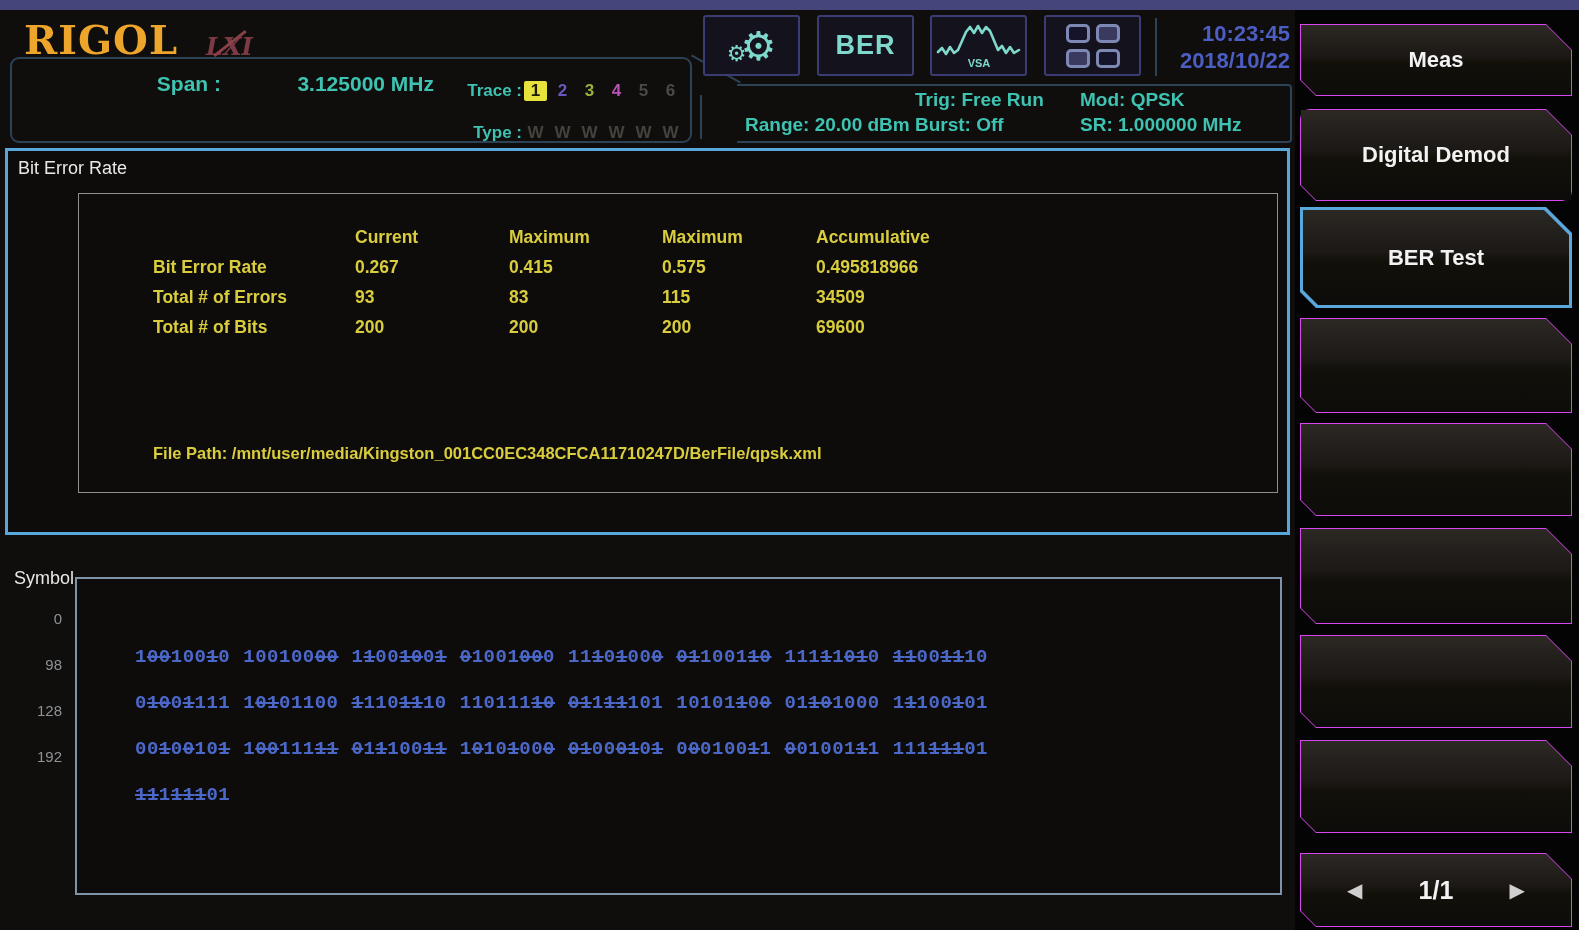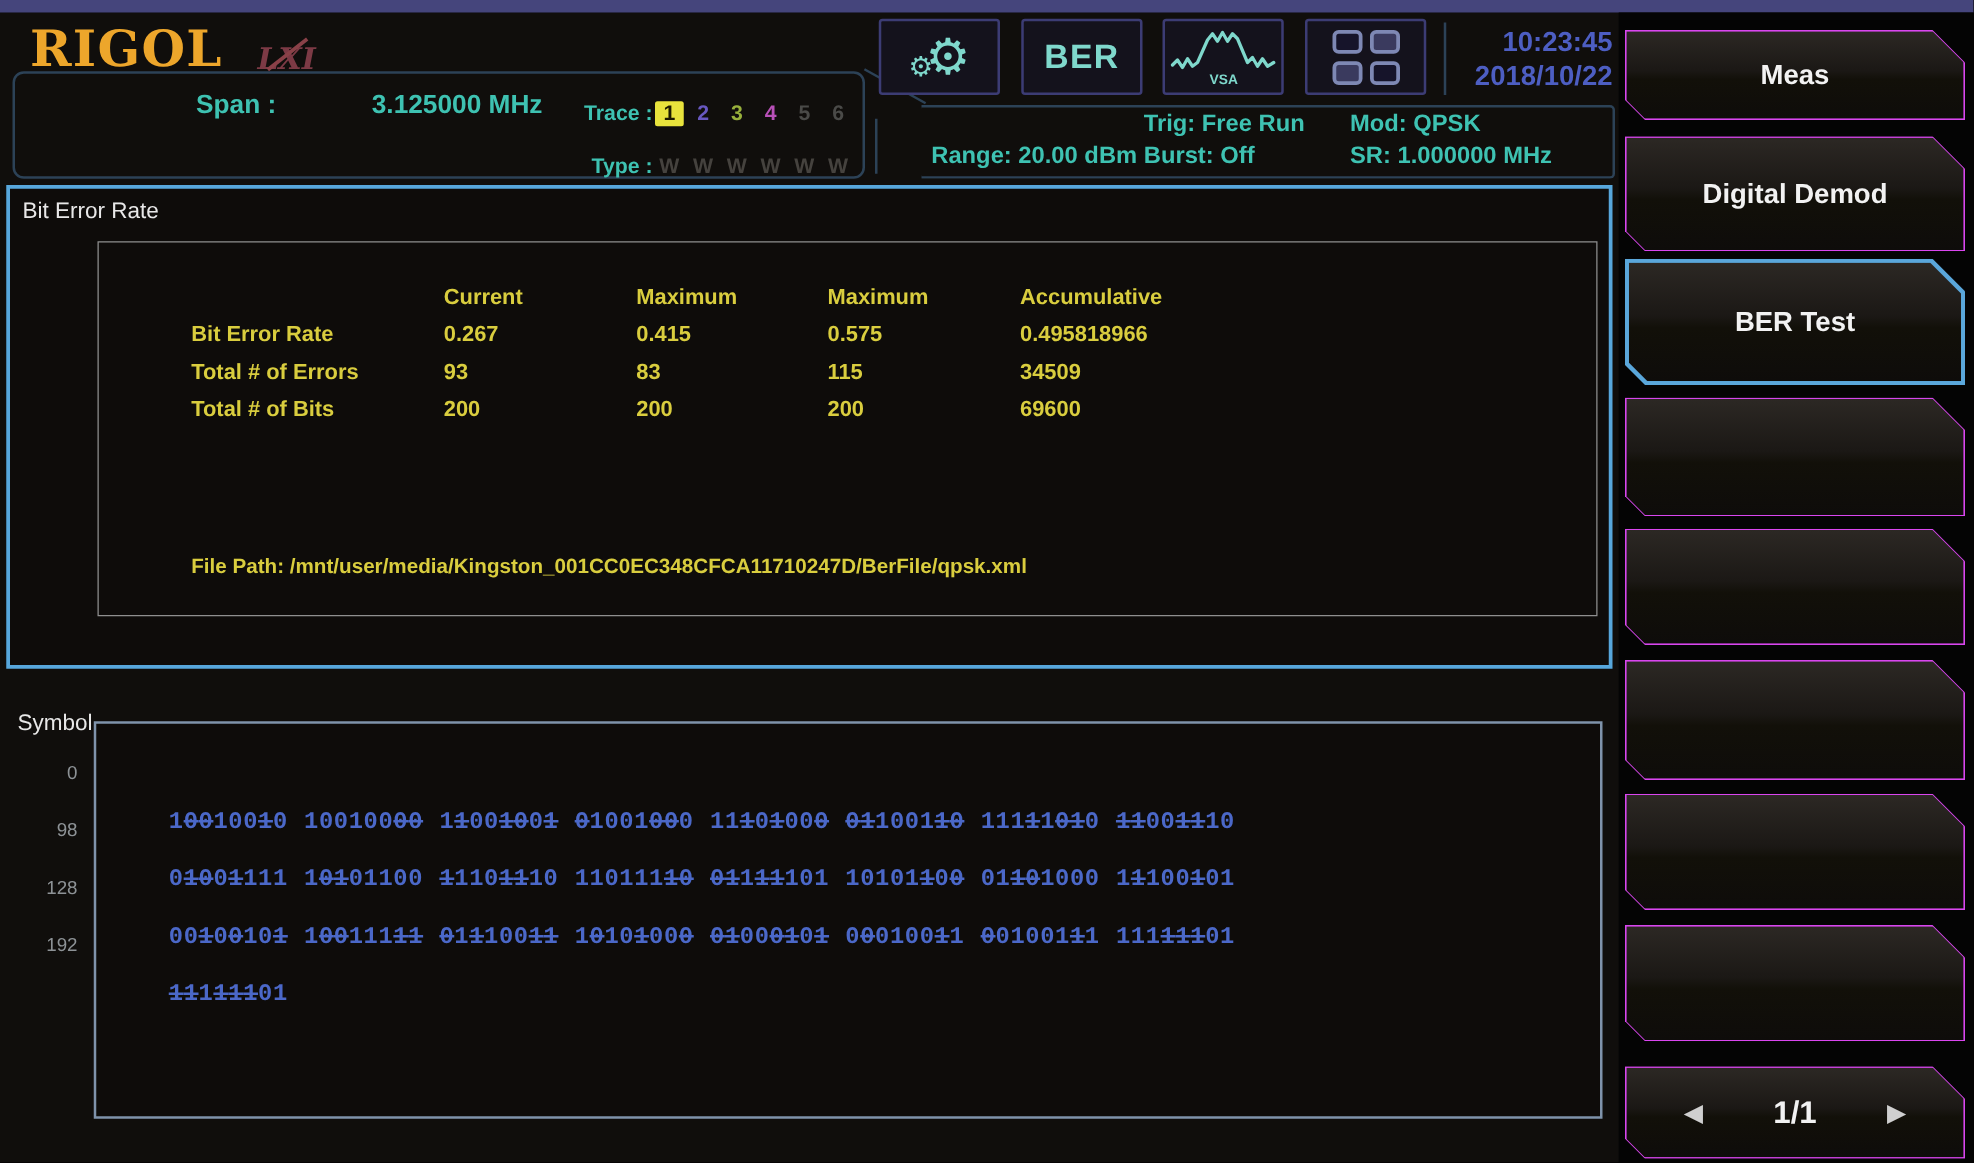--- a/index.html
+++ b/index.html
@@ -100,21 +100,21 @@
 
 <div class="screen">
   <div class="content-bg"></div>
   <div class="topbar"></div>
   <div class="sidebar">
       <div class="side-btn" style="top: 14px; height: 72px;">
         <div class="inner">
           <span class="lbl">Meas</span>
         </div>
       </div>
-      <div class="side-btn" style="top: 99px; height: 92px;">
+      <div class="side-btn" style="top: 99px; height: 92px; border-radius: 10px;">
         <div class="inner">
           <span class="lbl">Digital Demod</span>
         </div>
       </div>
       <div class="side-btn selected" style="top: 197px; height: 101px; background: rgb(90, 167, 219);">
         <div class="inner">
           <span class="lbl">BER Test</span>
         </div>
       </div>
       <div class="side-btn" style="top: 308px; height: 95px;">

